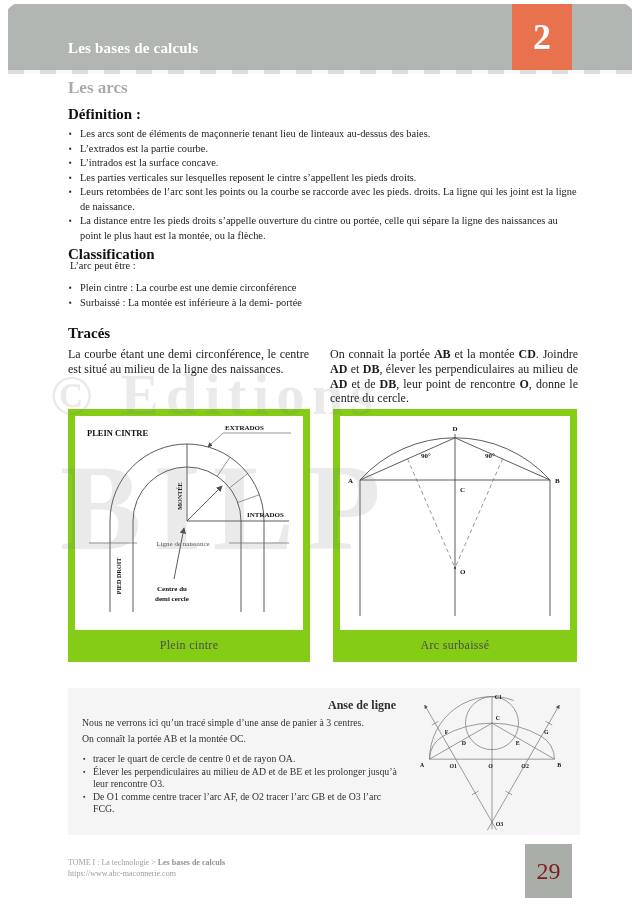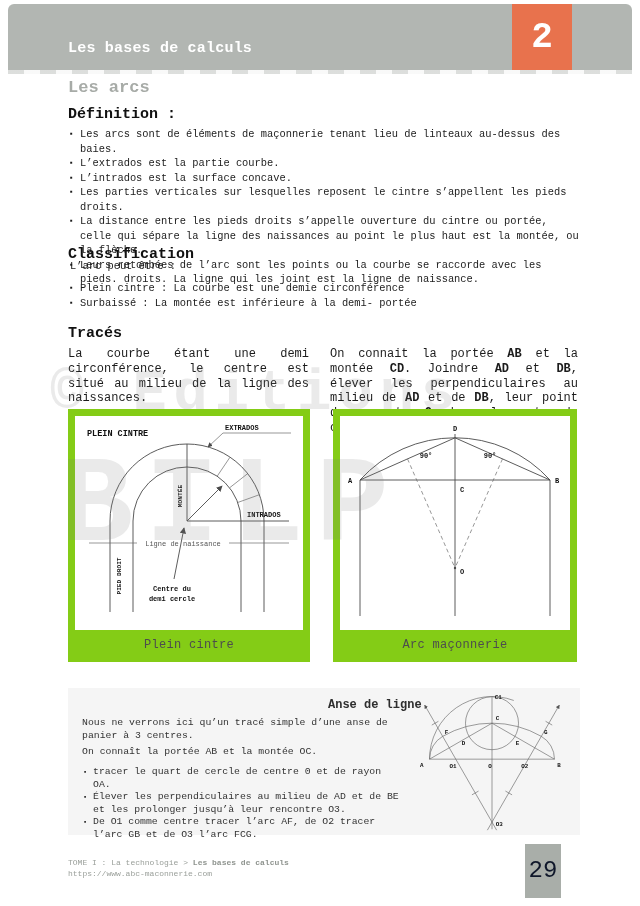--- a/index.html
+++ b/index.html
@@ -1,17 +1,17 @@
 <!DOCTYPE html>
 <html><head>
 <meta charset="utf-8">
 <style>
   html,body{margin:0;padding:0;background:#fff;}
   .page{position:relative;width:640px;height:906px;background:#fff;overflow:hidden;
-        font-family:Liberation Mono, monospace;color:#1c1c1c;}
+        font-family:Liberation Serif, serif;color:#1c1c1c;border-radius:29px;}
 
   
   .band{position:absolute;left:8px;top:4px;width:624px;height:66px;background:#b2b6b2;
         border-radius:6px 6px 0 0;}
   .band::after{content:"";position:absolute;left:0;right:0;bottom:-4px;height:4px;
         background:repeating-linear-gradient(90deg,rgba(178,182,178,.45) 0 16px,rgba(178,182,178,.08) 16px 32px);}
   .band-title{position:absolute;left:60px;top:36px;font-size:15px;font-weight:bold;color:#fff;letter-spacing:.2px;}
   .chapter-num{position:absolute;left:504px;top:0;width:60px;height:66px;background:#e8724d;
         display:flex;align-items:center;justify-content:center;font-size:36px;font-weight:bold;color:#fff;}
 
@@ -57,43 +57,43 @@
   .anse-svg{position:absolute;left:340px;top:3px;}
 
   
   .wm{position:absolute;z-index:50;pointer-events:none;font-weight:bold;color:rgba(125,125,125,0.16);white-space:nowrap;}
   .wm1{left:50px;top:362px;font-size:57px;letter-spacing:7px;}
   .wm2{left:60px;top:438px;font-size:122px;letter-spacing:12px;}
 
   
   .footer{position:absolute;left:68px;top:857px;font-size:8px;color:#9ba09b;line-height:11px;}
   .footer .fbold{font-weight:bold;color:#8f948f;}
-  .page-num{position:absolute;left:525px;top:844px;width:36px;height:54px;background:#a9aea9;
-        color:#0f172a;font-size:24px;text-align:center;line-height:54px;}
+  .page-num{position:absolute;left:525px;top:844px;width:47px;height:54px;background:#a9aea9;
+        color:#7f1d1d;font-size:24px;text-align:center;line-height:54px;}
 </style>
 </head>
 <body>
 
 <div class="page">
 
   <header class="band">
     <span class="band-title">Les bases de calculs</span>
     <span class="chapter-num">2</span>
   </header>
 
   <h2 class="section-title">Les arcs</h2>
 
   <h3 class="h-sub h-def">Définition :</h3>
   <ul class="list def-list">
     <li>Les arcs sont de éléments de maçonnerie tenant lieu de linteaux au-dessus des baies.</li>
     <li>L’extrados est la partie courbe.</li>
     <li>L’intrados est la surface concave.</li>
     <li>Les parties verticales sur lesquelles reposent le cintre s’appellent les pieds droits.</li>
+    <li>Leurs retombées de l’arc sont les points ou la courbe se raccorde avec les pieds. droits. La ligne qui les joint est la ligne de naissance.</li>
     <li>La distance entre les pieds droits s’appelle ouverture du cintre ou portée, celle qui sépare la ligne des naissances au point le plus haut est la montée, ou la flèche.</li>
-    <li>Leurs retombées de l’arc sont les points ou la courbe se raccorde avec les pieds. droits. La ligne qui les joint est la ligne de naissance.</li>
   </ul>
 
   <h3 class="h-sub h-class">Classification</h3>
   <p class="class-intro">L’arc peut être :</p>
   <ul class="list class-list">
     <li>Plein cintre : La courbe est une demie circonférence</li>
     <li>Surbaissé : La montée est inférieure à la demi- portée</li>
   </ul>
 
   <h3 class="h-sub h-traces">Tracés</h3>
@@ -166,21 +166,21 @@
         <circle cx="115" cy="152" r="1.2" fill="#4a4a4a"></circle>
         <text class="lblb" x="115" y="15" text-anchor="middle">D</text>
         <text class="lblb" x="8" y="67">A</text>
         <text class="lblb" x="215" y="67">B</text>
         <text class="lblb" x="120" y="76">C</text>
         <text class="lblb" x="120" y="158">O</text>
         <text class="lblb" x="86" y="42" text-anchor="middle">90°</text>
         <text class="lblb" x="150" y="42" text-anchor="middle">90°</text>
       </svg>
     </div>
-    <figcaption>Arc maçonnerie</figcaption>
+    <figcaption>Arc surbaissé</figcaption>
   </figure>
 
   <section class="anse">
     <h4 class="anse-title">Anse de ligne</h4>
     <div class="anse-text">
       <p>Nous ne verrons ici qu’un tracé simple d’une anse de panier à 3 centres.</p>
       <p>On connaît la portée AB et la montée OC.</p>
       <ul class="anse-list">
         <li>tracer le quart de cercle de centre 0 et de rayon OA.</li>
         <li>Élever les perpendiculaires au milieu de AD et de BE et les prolonger jusqu’à leur rencontre O3.</li>

